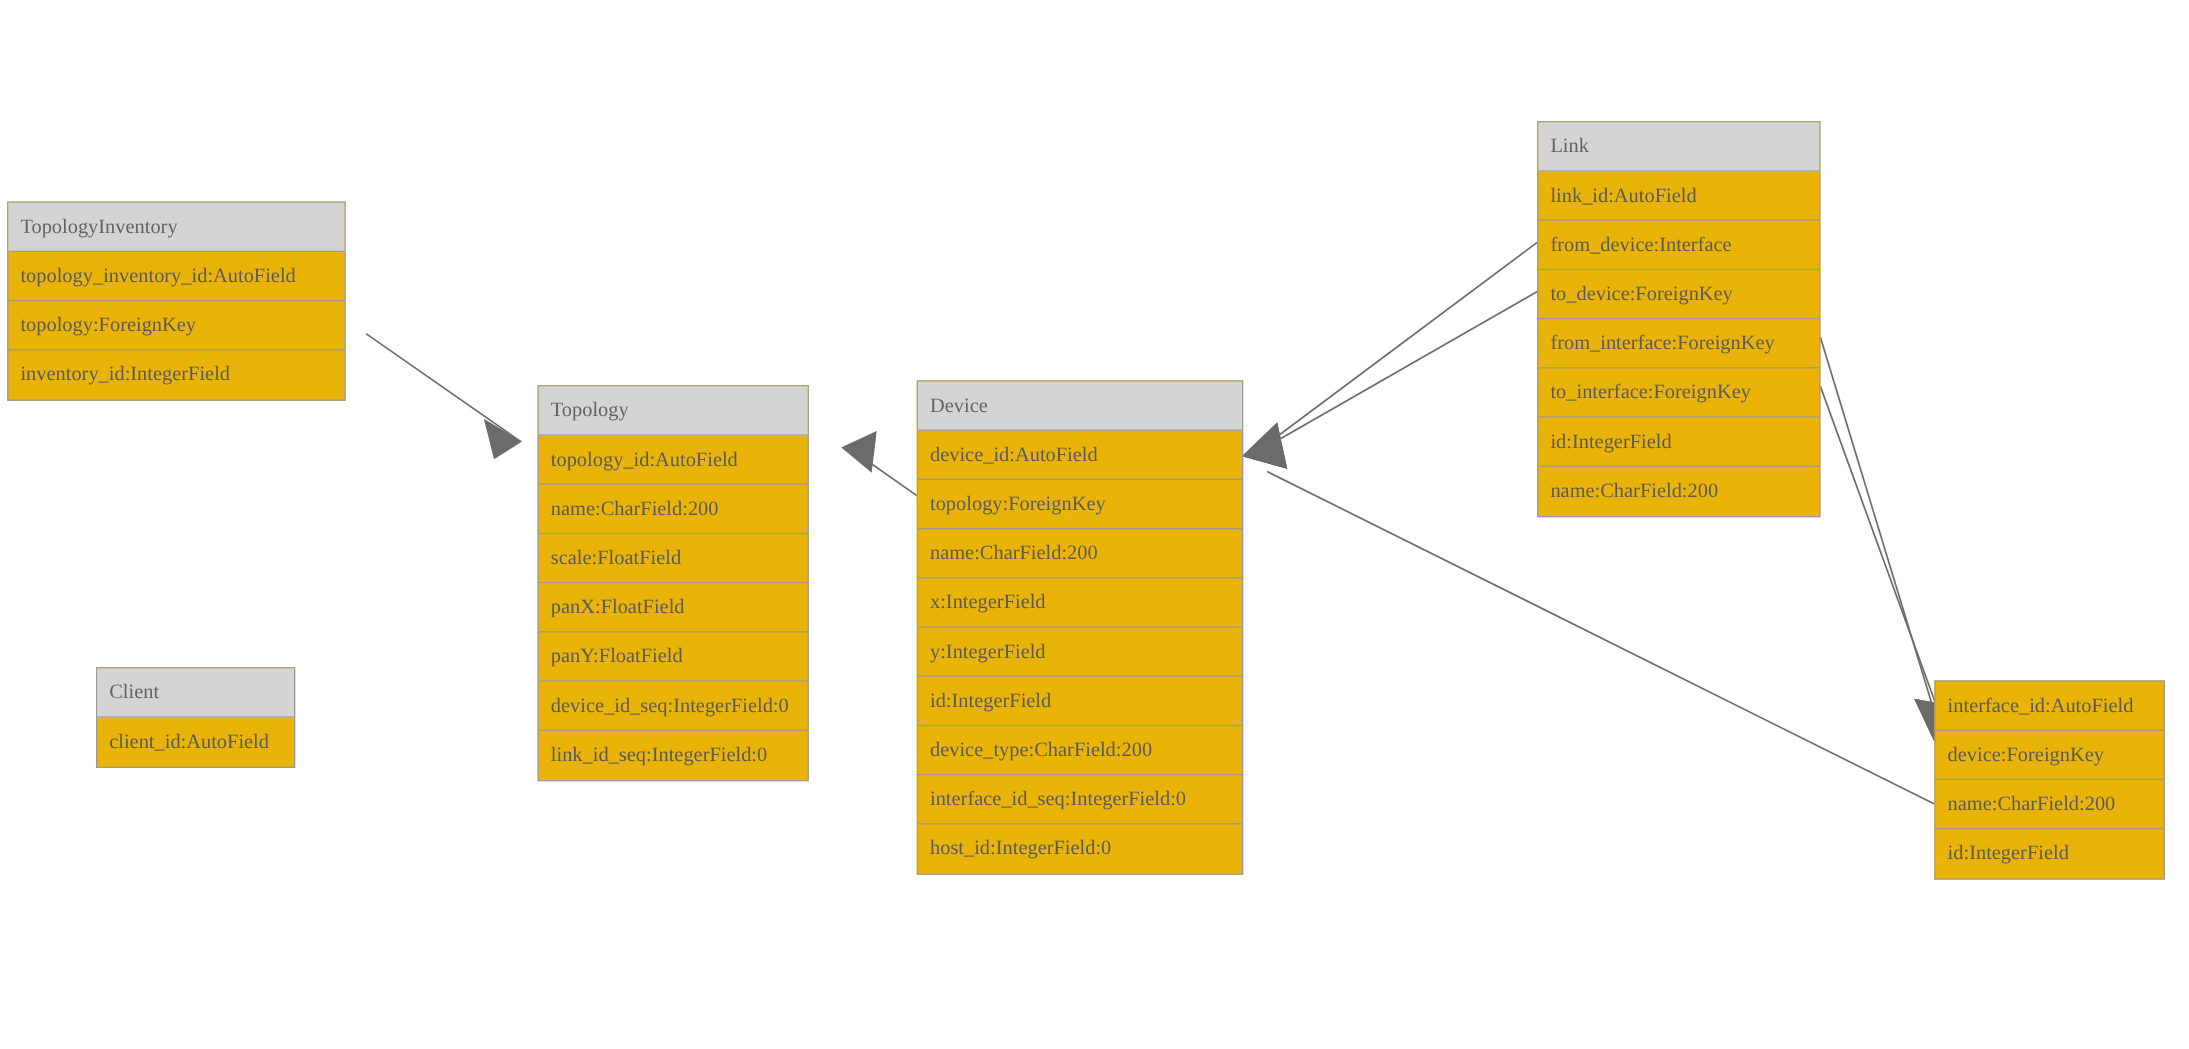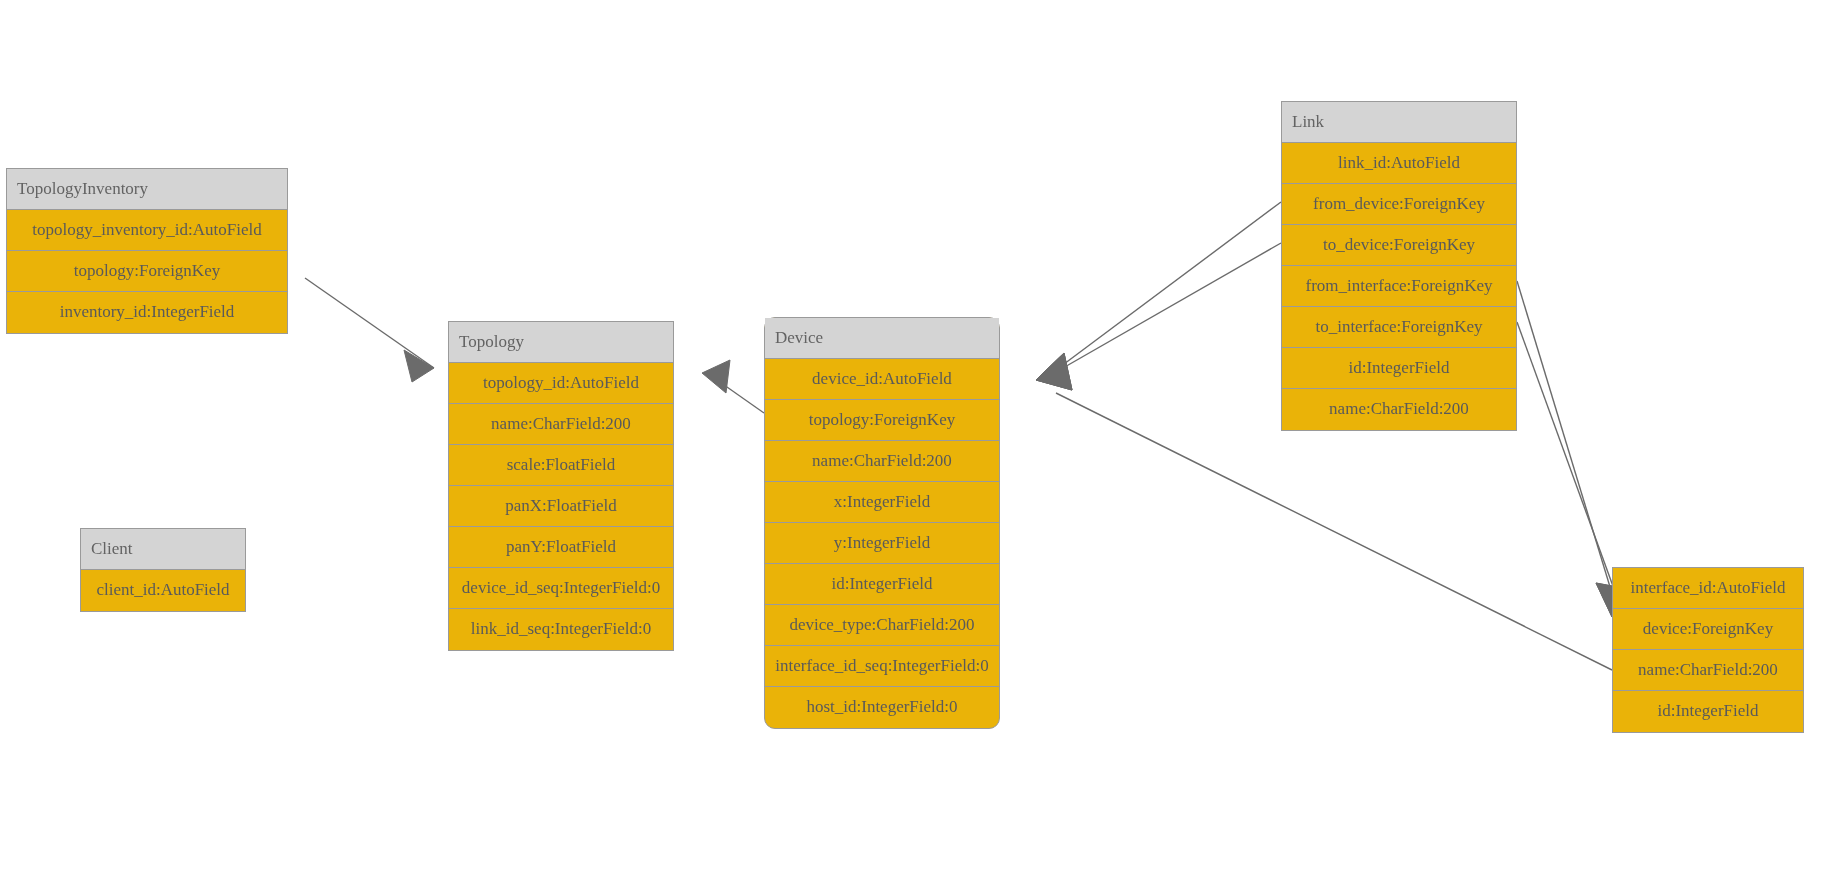--- a/index.html
+++ b/index.html
@@ -48,21 +48,20 @@
   .entity-field {
     box-sizing: border-box;
     border-bottom: 1px solid #9a9a9a;
     color: #5a5a5a;
     font-size: 17px;
     line-height: 40px;
     height: 41px;
     padding: 0 10px;
     white-space: nowrap;
     overflow: hidden;
-    text-align: center;
   }
   .entity-field:last-child {
     border-bottom: none;
   }
 </style>
 </head>
 <body>
 
 <div id="canvas">
 
@@ -111,55 +110,55 @@
         <div class="entity-fields">
           <div class="entity-field">topology_id:AutoField</div>
           <div class="entity-field">name:CharField:200</div>
           <div class="entity-field">scale:FloatField</div>
           <div class="entity-field">panX:FloatField</div>
           <div class="entity-field">panY:FloatField</div>
           <div class="entity-field">device_id_seq:IntegerField:0</div>
           <div class="entity-field">link_id_seq:IntegerField:0</div>
         </div>
       </div>
-      <div class="entity" style="left: 764px; top: 317px; width: 236px; border-radius: 11px;">
+      <div class="entity" style="left: 764px; top: 317px; width: 272px;">
         <div class="entity-header">Device</div>
         <div class="entity-fields">
           <div class="entity-field">device_id:AutoField</div>
           <div class="entity-field">topology:ForeignKey</div>
           <div class="entity-field">name:CharField:200</div>
           <div class="entity-field">x:IntegerField</div>
           <div class="entity-field">y:IntegerField</div>
           <div class="entity-field">id:IntegerField</div>
           <div class="entity-field">device_type:CharField:200</div>
           <div class="entity-field">interface_id_seq:IntegerField:0</div>
           <div class="entity-field">host_id:IntegerField:0</div>
         </div>
       </div>
       <div class="entity" style="left: 1281px; top: 101px; width: 236px;">
         <div class="entity-header">Link</div>
         <div class="entity-fields">
           <div class="entity-field">link_id:AutoField</div>
-          <div class="entity-field">from_device:ForeignKey</div>
+          <div class="entity-field">from_device:Interface</div>
           <div class="entity-field">to_device:ForeignKey</div>
           <div class="entity-field">from_interface:ForeignKey</div>
           <div class="entity-field">to_interface:ForeignKey</div>
           <div class="entity-field">id:IntegerField</div>
           <div class="entity-field">name:CharField:200</div>
         </div>
       </div>
       <div class="entity" style="left: 1612px; top: 567px; width: 192px;">
         <div class="entity-fields">
           <div class="entity-field">interface_id:AutoField</div>
           <div class="entity-field">device:ForeignKey</div>
           <div class="entity-field">name:CharField:200</div>
           <div class="entity-field">id:IntegerField</div>
         </div>
       </div>
-      <div class="entity" style="left: 80px; top: 528px; width: 166px;">
+      <div class="entity" style="left: 80px; top: 556px; width: 166px;">
         <div class="entity-header">Client</div>
         <div class="entity-fields">
           <div class="entity-field">client_id:AutoField</div>
         </div>
       </div>
     </div>
 
 </div>
 
 </body></html>

